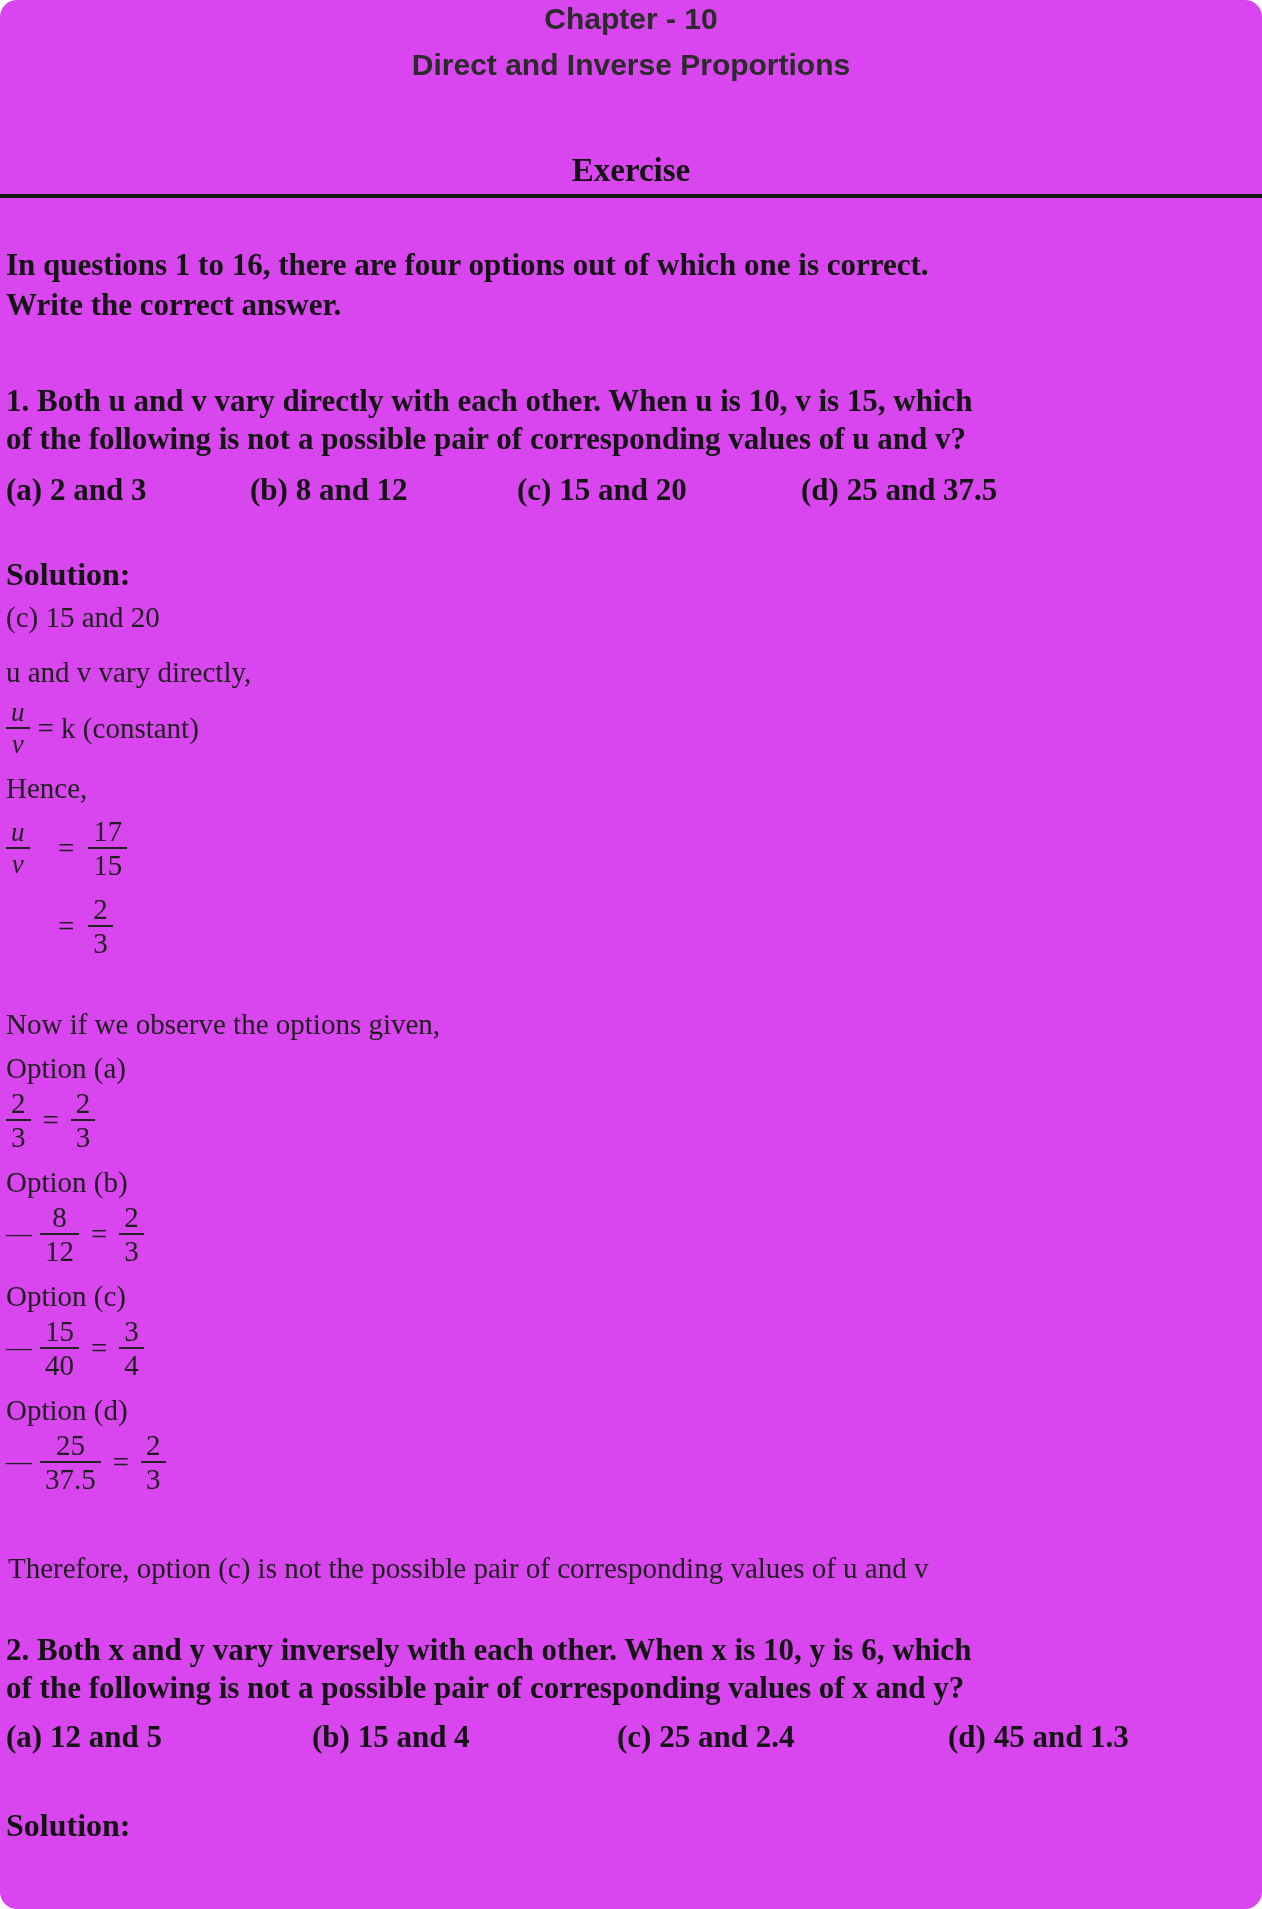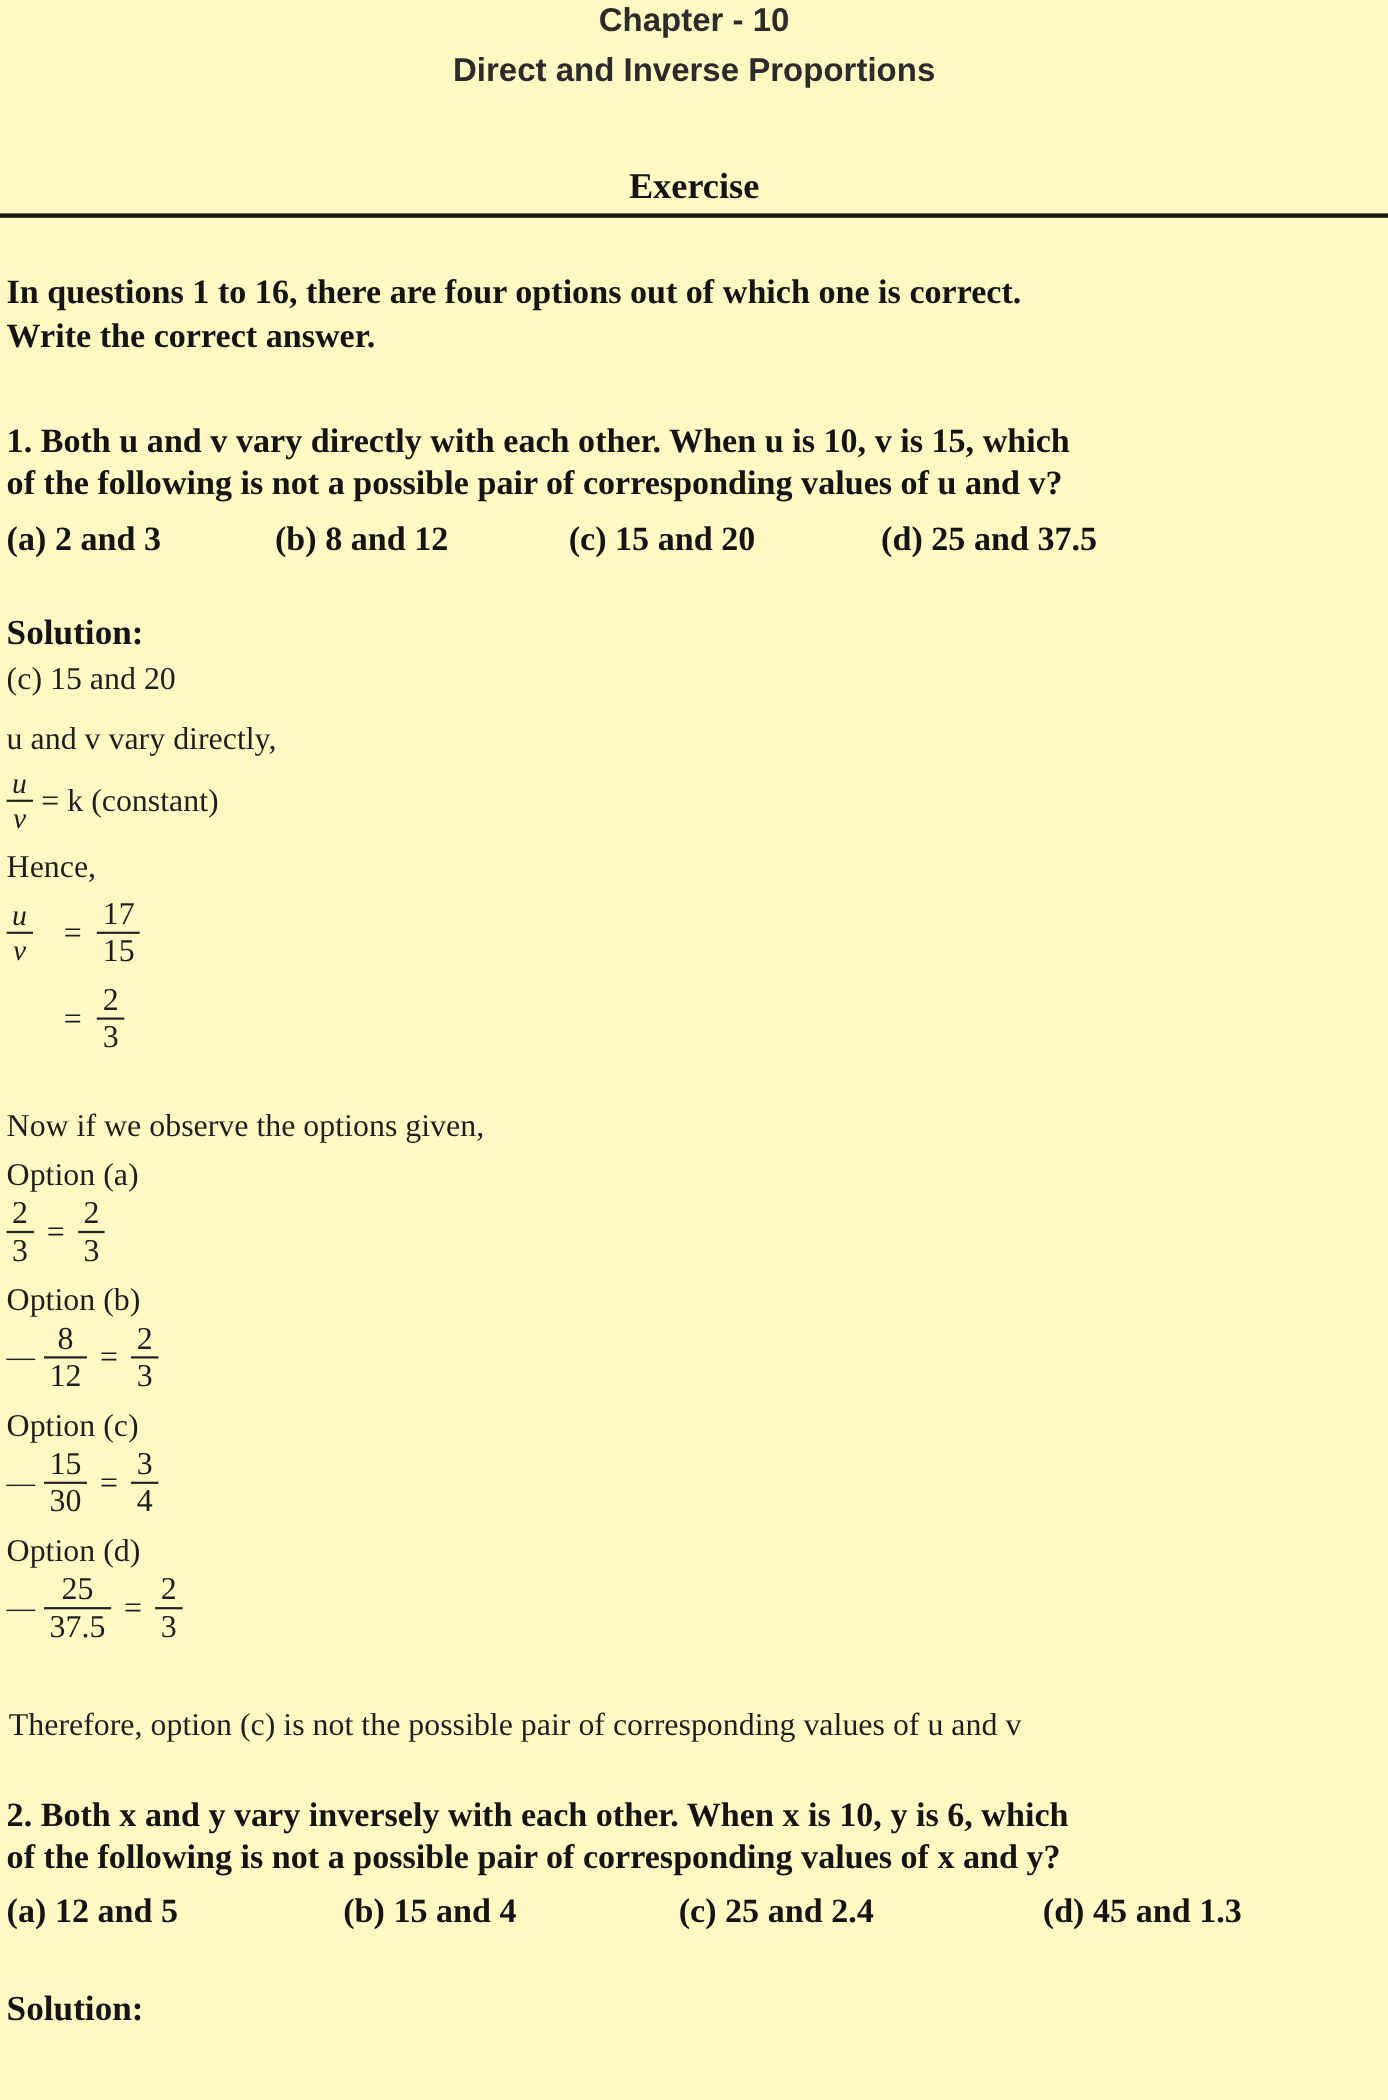--- a/index.html
+++ b/index.html
@@ -1,21 +1,21 @@
 <!DOCTYPE html>
 <html><head>
 <meta charset="utf-8">
 <style>
   html,body{margin:0;padding:0;background:#ffffff;}
   body{
     width:1262px;height:1909px;overflow:hidden;
     font-family:"Liberation Serif", serif;
     color:#1e1e1e;
   }
-  .page{position:relative;width:1262px;height:1909px;background:#fef9c3;}
+  .page{position:relative;width:1262px;height:1909px;background:#d946ef;border-radius:17px;}
 
   
   .chapter-head{
     text-align:center;
     font-family:"Liberation Sans", sans-serif;
     font-weight:bold;font-size:30px;line-height:34px;color:#2b2b2b;
     padding-top:2px;
   }
   .doc-title{
     text-align:center;
@@ -155,21 +155,21 @@
       <span class="num">2</span>
       <span class="den">3</span>
     </span>
   </div>
 
   <div class="opt-label later">Option (c)</div>
   <div class="work-row">
     <span class="dash">—</span>
     <span class="frac">
       <span class="num">15</span>
-      <span class="den">30</span>
+      <span class="den">40</span>
     </span>
     <span class="eqsign">=</span>
     <span class="frac">
       <span class="num">3</span>
       <span class="den">4</span>
     </span>
   </div>
 
   <div class="opt-label later">Option (d)</div>
   <div class="work-row">

